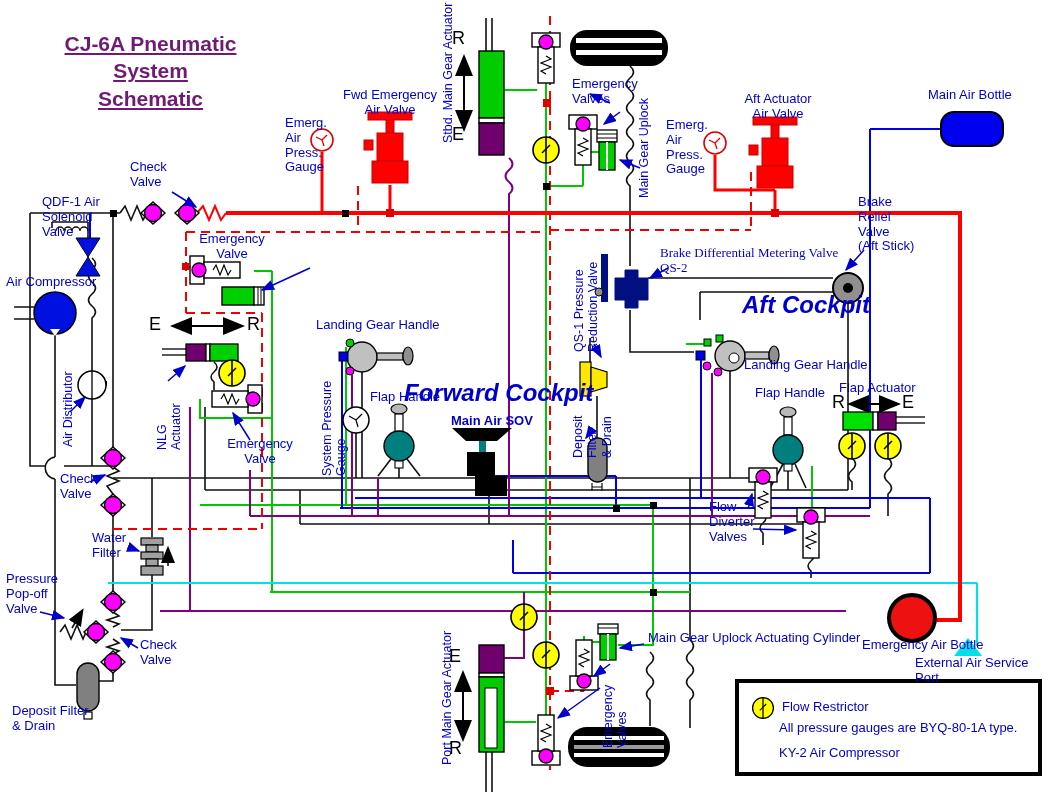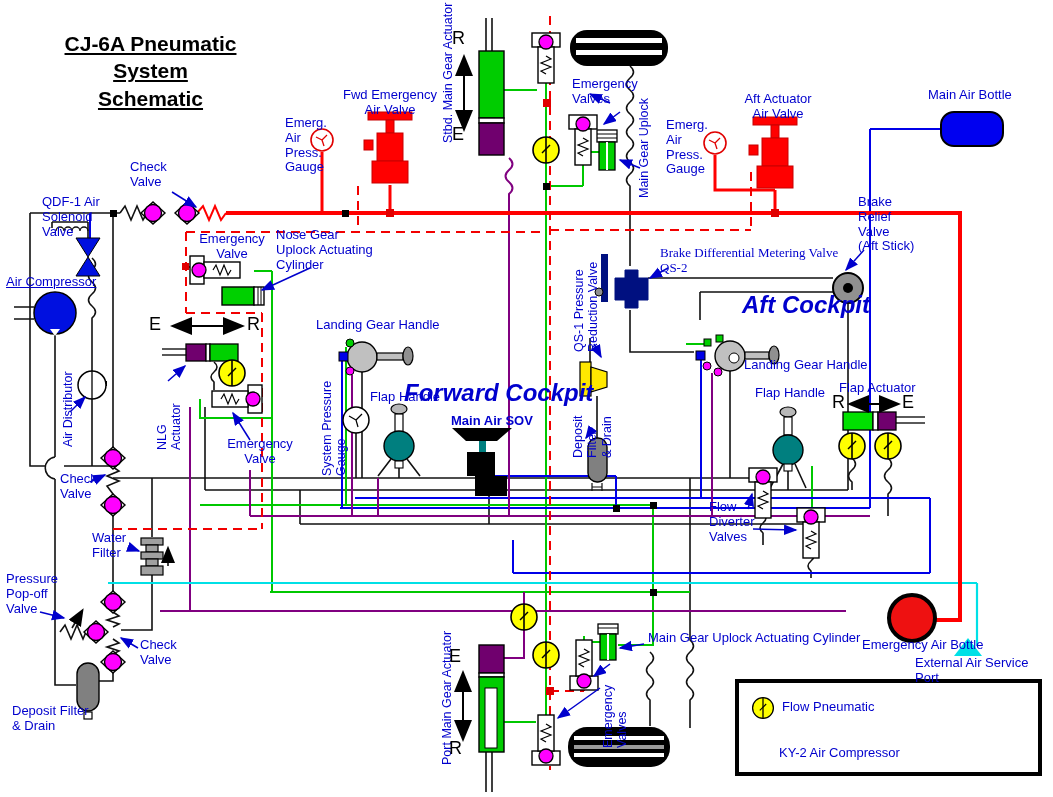--- a/index.html
+++ b/index.html
@@ -3,21 +3,21 @@
 <meta charset="utf-8">
 <style>
   html,body{margin:0;padding:0;background:#fff;}
   .stage{position:relative;width:1053px;height:797px;background:#fff;overflow:hidden;
          font-family:"Liberation Sans",sans-serif;}
   .stage svg{position:absolute;left:0;top:0;}
   .lbl{position:absolute;font:13px "Liberation Sans",sans-serif;color:#0000CD;
        line-height:1.14;white-space:pre-line;}
   .c{text-align:center;}
   .vl{transform:rotate(-90deg);transform-origin:0 0;font-size:12.5px;}
-  .ttl{font:bold 21px "Liberation Sans",sans-serif;color:#000000;text-decoration:underline;
+  .ttl{font:bold 21px "Liberation Sans",sans-serif;color:#701a75;text-decoration:underline;
        line-height:1.3;}
   .big{font:bold italic 24px "Liberation Sans",sans-serif;color:#0000CD;line-height:1.05;}
   .bold{font-weight:bold;padding-left:24px;}
   .er{position:absolute;font:18px "Liberation Sans",sans-serif;color:#000;}
 </style>
 </head>
 <body>
 
 <div class="stage">
 <svg width="1053" height="797" viewBox="0 0 1053 797">
@@ -413,26 +413,23 @@
 Air
 Press.
 Gauge</div>
 <div class="lbl" style="left:928px;top:88px;width:120px;">Main Air Bottle</div>
 
 <div class="lbl" style="left:130px;top:160px;">Check
 Valve</div>
 <div class="lbl" style="left:42px;top:195px;">QDF-1 Air
 Solenoid
 Valve</div>
-<div class="lbl" style="left:6px;top:275px;text-decoration:underline;">Air Compressor</div>
+<div class="lbl" style="left:6px;top:275px;">Air Compressor</div>
 <div class="lbl c" style="left:196px;top:232px;width:72px;">Emergency
 Valve</div>
-<div class="lbl" style="left:276px;top:228px;">Nose Gear
-Uplock Actuating
-Cylinder</div>
 
 <div class="lbl" style="left:660px;top:246px;font-family:Liberation Serif, serif;">Brake Differential Metering Valve
 QS-2</div>
 <div class="lbl" style="left:858px;top:195px;">Brake
 Relief
 Valve
 (Aft Stick)</div>
 <div class="big" style="position:absolute;left:742px;top:292px;">Aft
 Cockpit</div>
 <div class="big" style="position:absolute;left:404px;top:334px;margin-top:46px;">Forward
@@ -472,21 +469,22 @@
 Valves</div>
 <div class="lbl" style="left:12px;top:704px;">Deposit Filter
 &amp; Drain</div>
 <div class="lbl" style="left:648px;top:631px;width:250px;">Main Gear Uplock Actuating Cylinder</div>
 <div class="lbl vl" style="left:440px;top:765px;">Port Main Gear Actuator</div>
 <div class="lbl vl" style="left:601px;top:748px;">Emergency
 Valves</div>
 <div class="lbl" style="left:862px;top:638px;width:125px;">Emergency Air Bottle</div>
 <div class="lbl" style="left:915px;top:656px;width:140px;">External Air Service Port</div>
 
-<div class="lbl" style="left:782px;top:700px;">Flow Pneumatic</div>
+<div class="lbl" style="left:782px;top:700px;">Flow Restrictor</div>
+<div class="lbl" style="left:779px;top:721px;width:255px;">All pressure gauges are BYQ-80-1A type.</div>
 <div class="lbl" style="left:779px;top:746px;">KY-2 Air Compressor</div>
 
 <div class="er" style="left:452px;top:28px;">R</div>
 <div class="er" style="left:452px;top:124px;">E</div>
 <div class="er" style="left:149px;top:314px;">E</div>
 <div class="er" style="left:247px;top:314px;">R</div>
 <div class="er" style="left:832px;top:392px;">R</div>
 <div class="er" style="left:902px;top:392px;">E</div>
 <div class="er" style="left:449px;top:646px;">E</div>
 <div class="er" style="left:449px;top:738px;">R</div>

